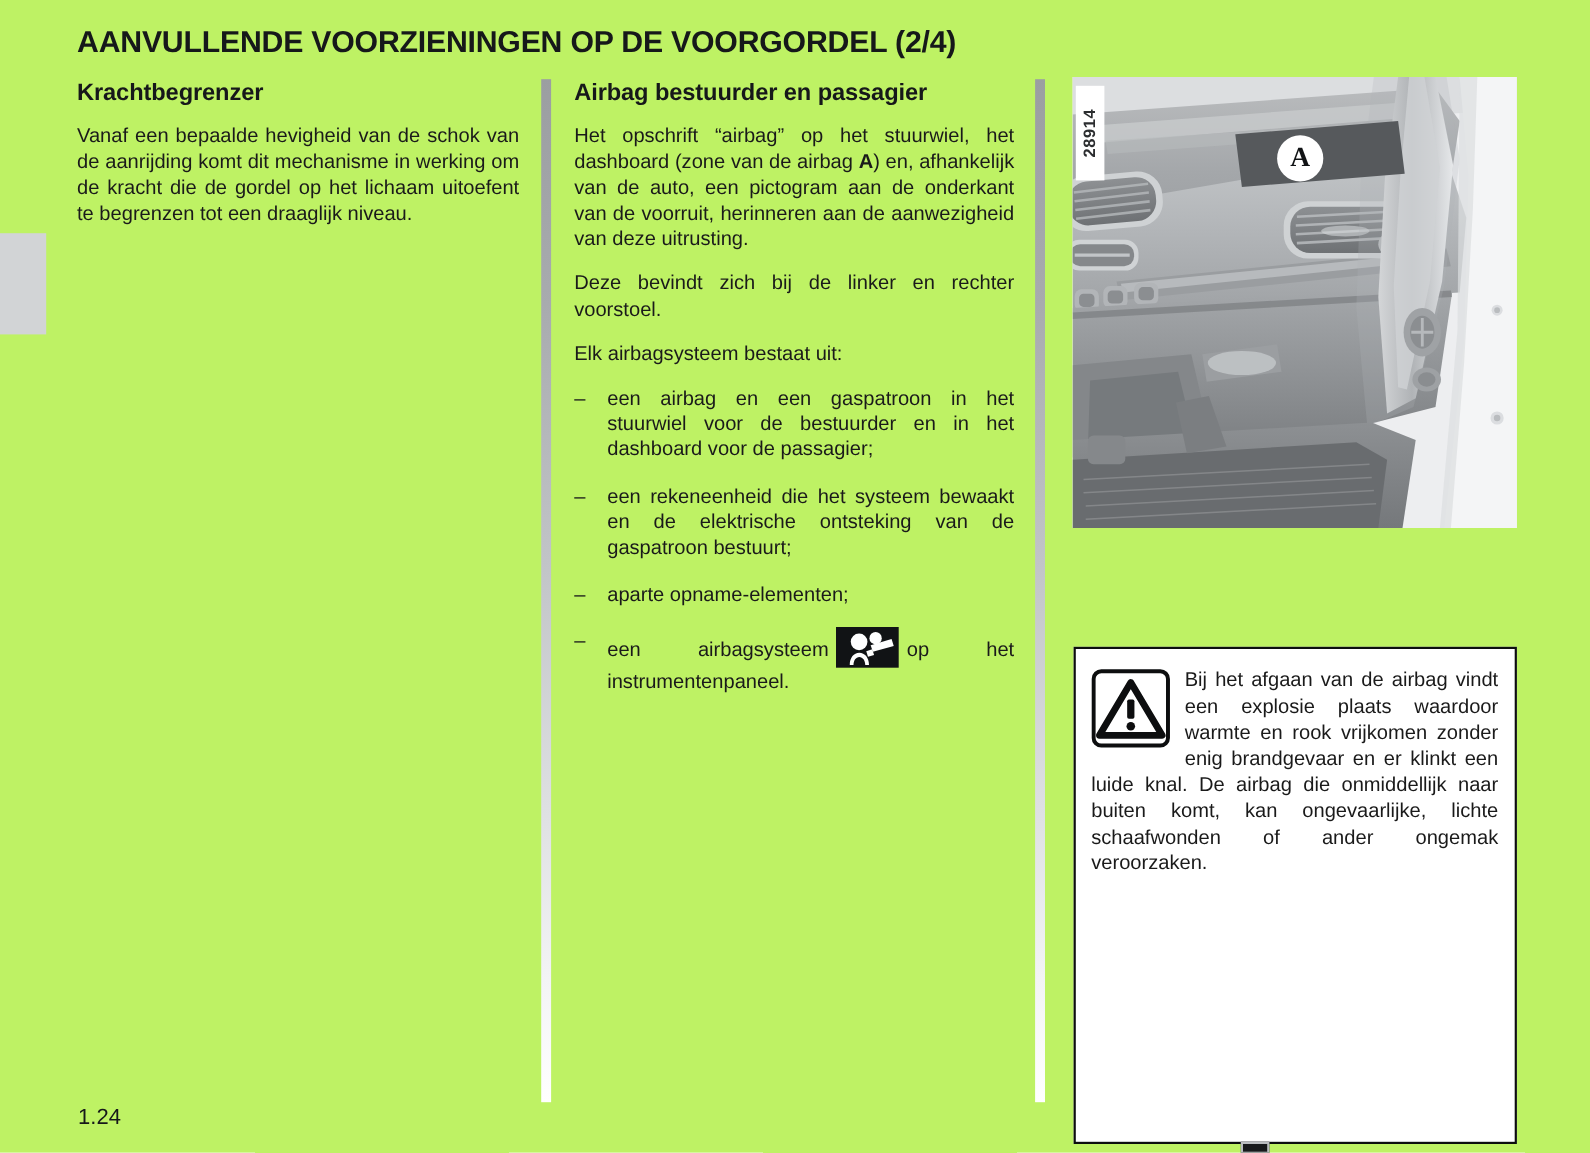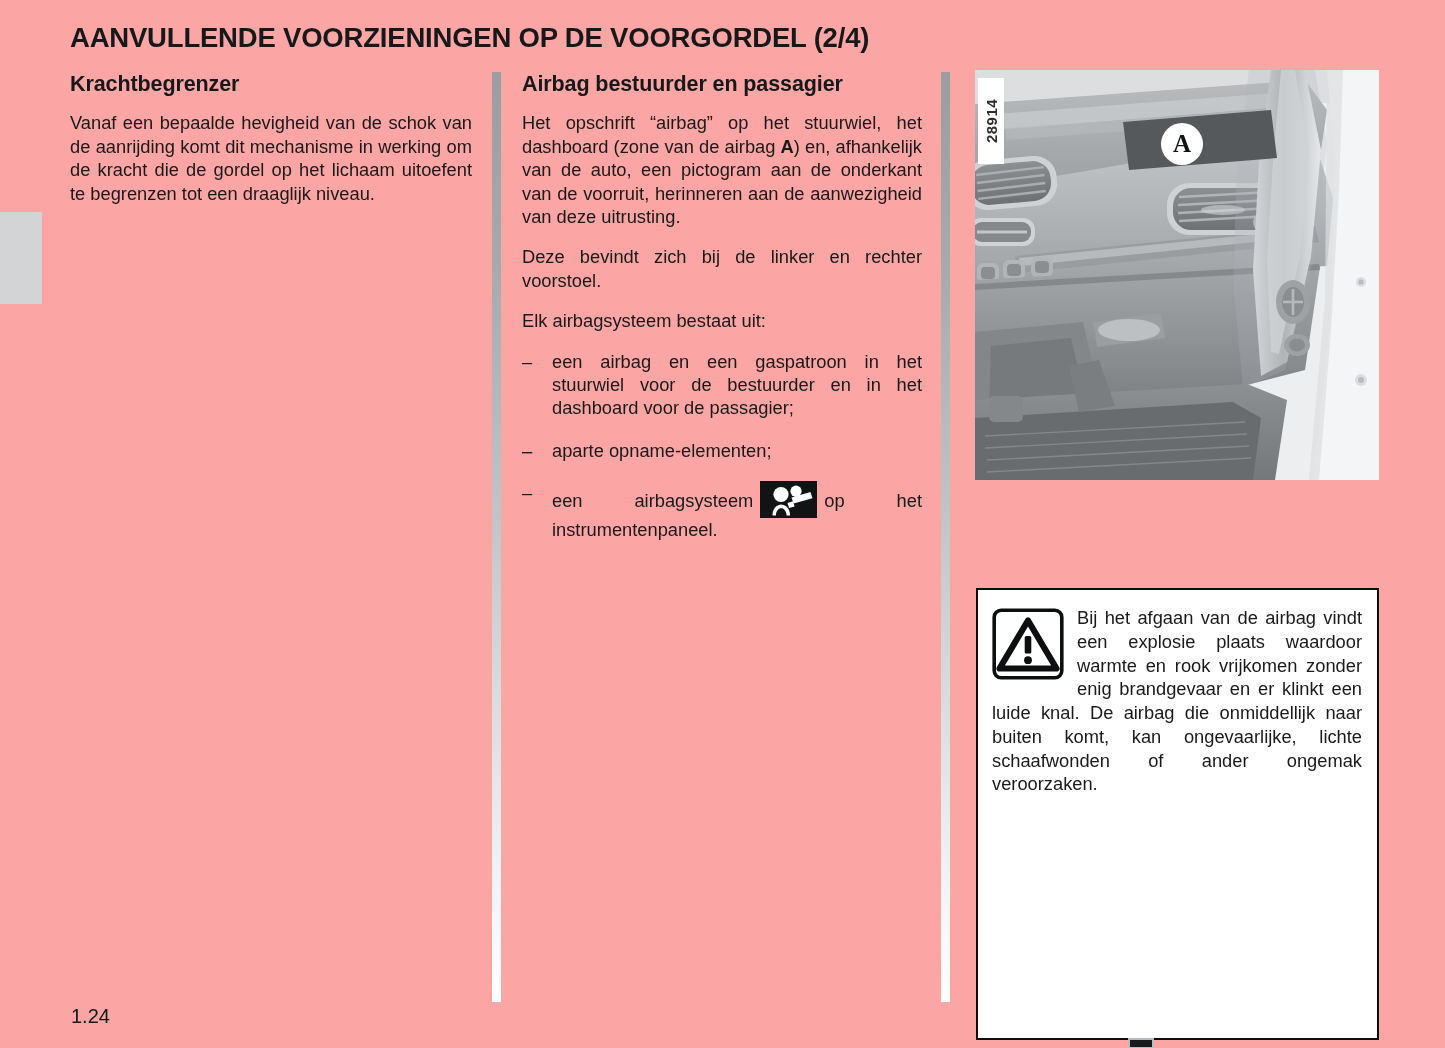--- a/index.html
+++ b/index.html
@@ -13,21 +13,21 @@
     position: relative;
     font-family: "Liberation Sans", sans-serif;
     color: #1a1a1a;
     overflow: hidden;
   }
 
   
   #page {
     position: absolute;
     inset: 0;
-    background: #fca5a5;
+    background: #bef264;
   }
 
   
   .edge-tab {
     position: absolute;
     left: 0px;
     top: 212px;
     width: 42px;
     height: 92px;
     background: #d2d4d6;
@@ -234,20 +234,21 @@
 
     <p class="body">Elk airbagsysteem bestaat uit:</p>
 
     <ul class="dash-list">
       <li>
         <span class="dash">–</span>
         <span>een airbag en een gaspatroon in het stuurwiel voor de bestuurder en in het dashboard voor de passagier;</span>
       </li>
       <li>
         <span class="dash">–</span>
+        <span>een rekeneenheid die het systeem bewaakt en de elektrische ontsteking van de gaspatroon bestuurt;</span>
       </li>
       <li>
         <span class="dash">–</span>
         <span>aparte opname-elementen;</span>
       </li>
       <li class="with-icon">
         <span class="dash">–</span><span>een airbagsysteem</span><span class="telltale"><svg viewBox="0 0 57 37" xmlns="http://www.w3.org/2000/svg">
 
             <circle cx="21" cy="13.5" r="7.6" fill="#ffffff"></circle>
 

